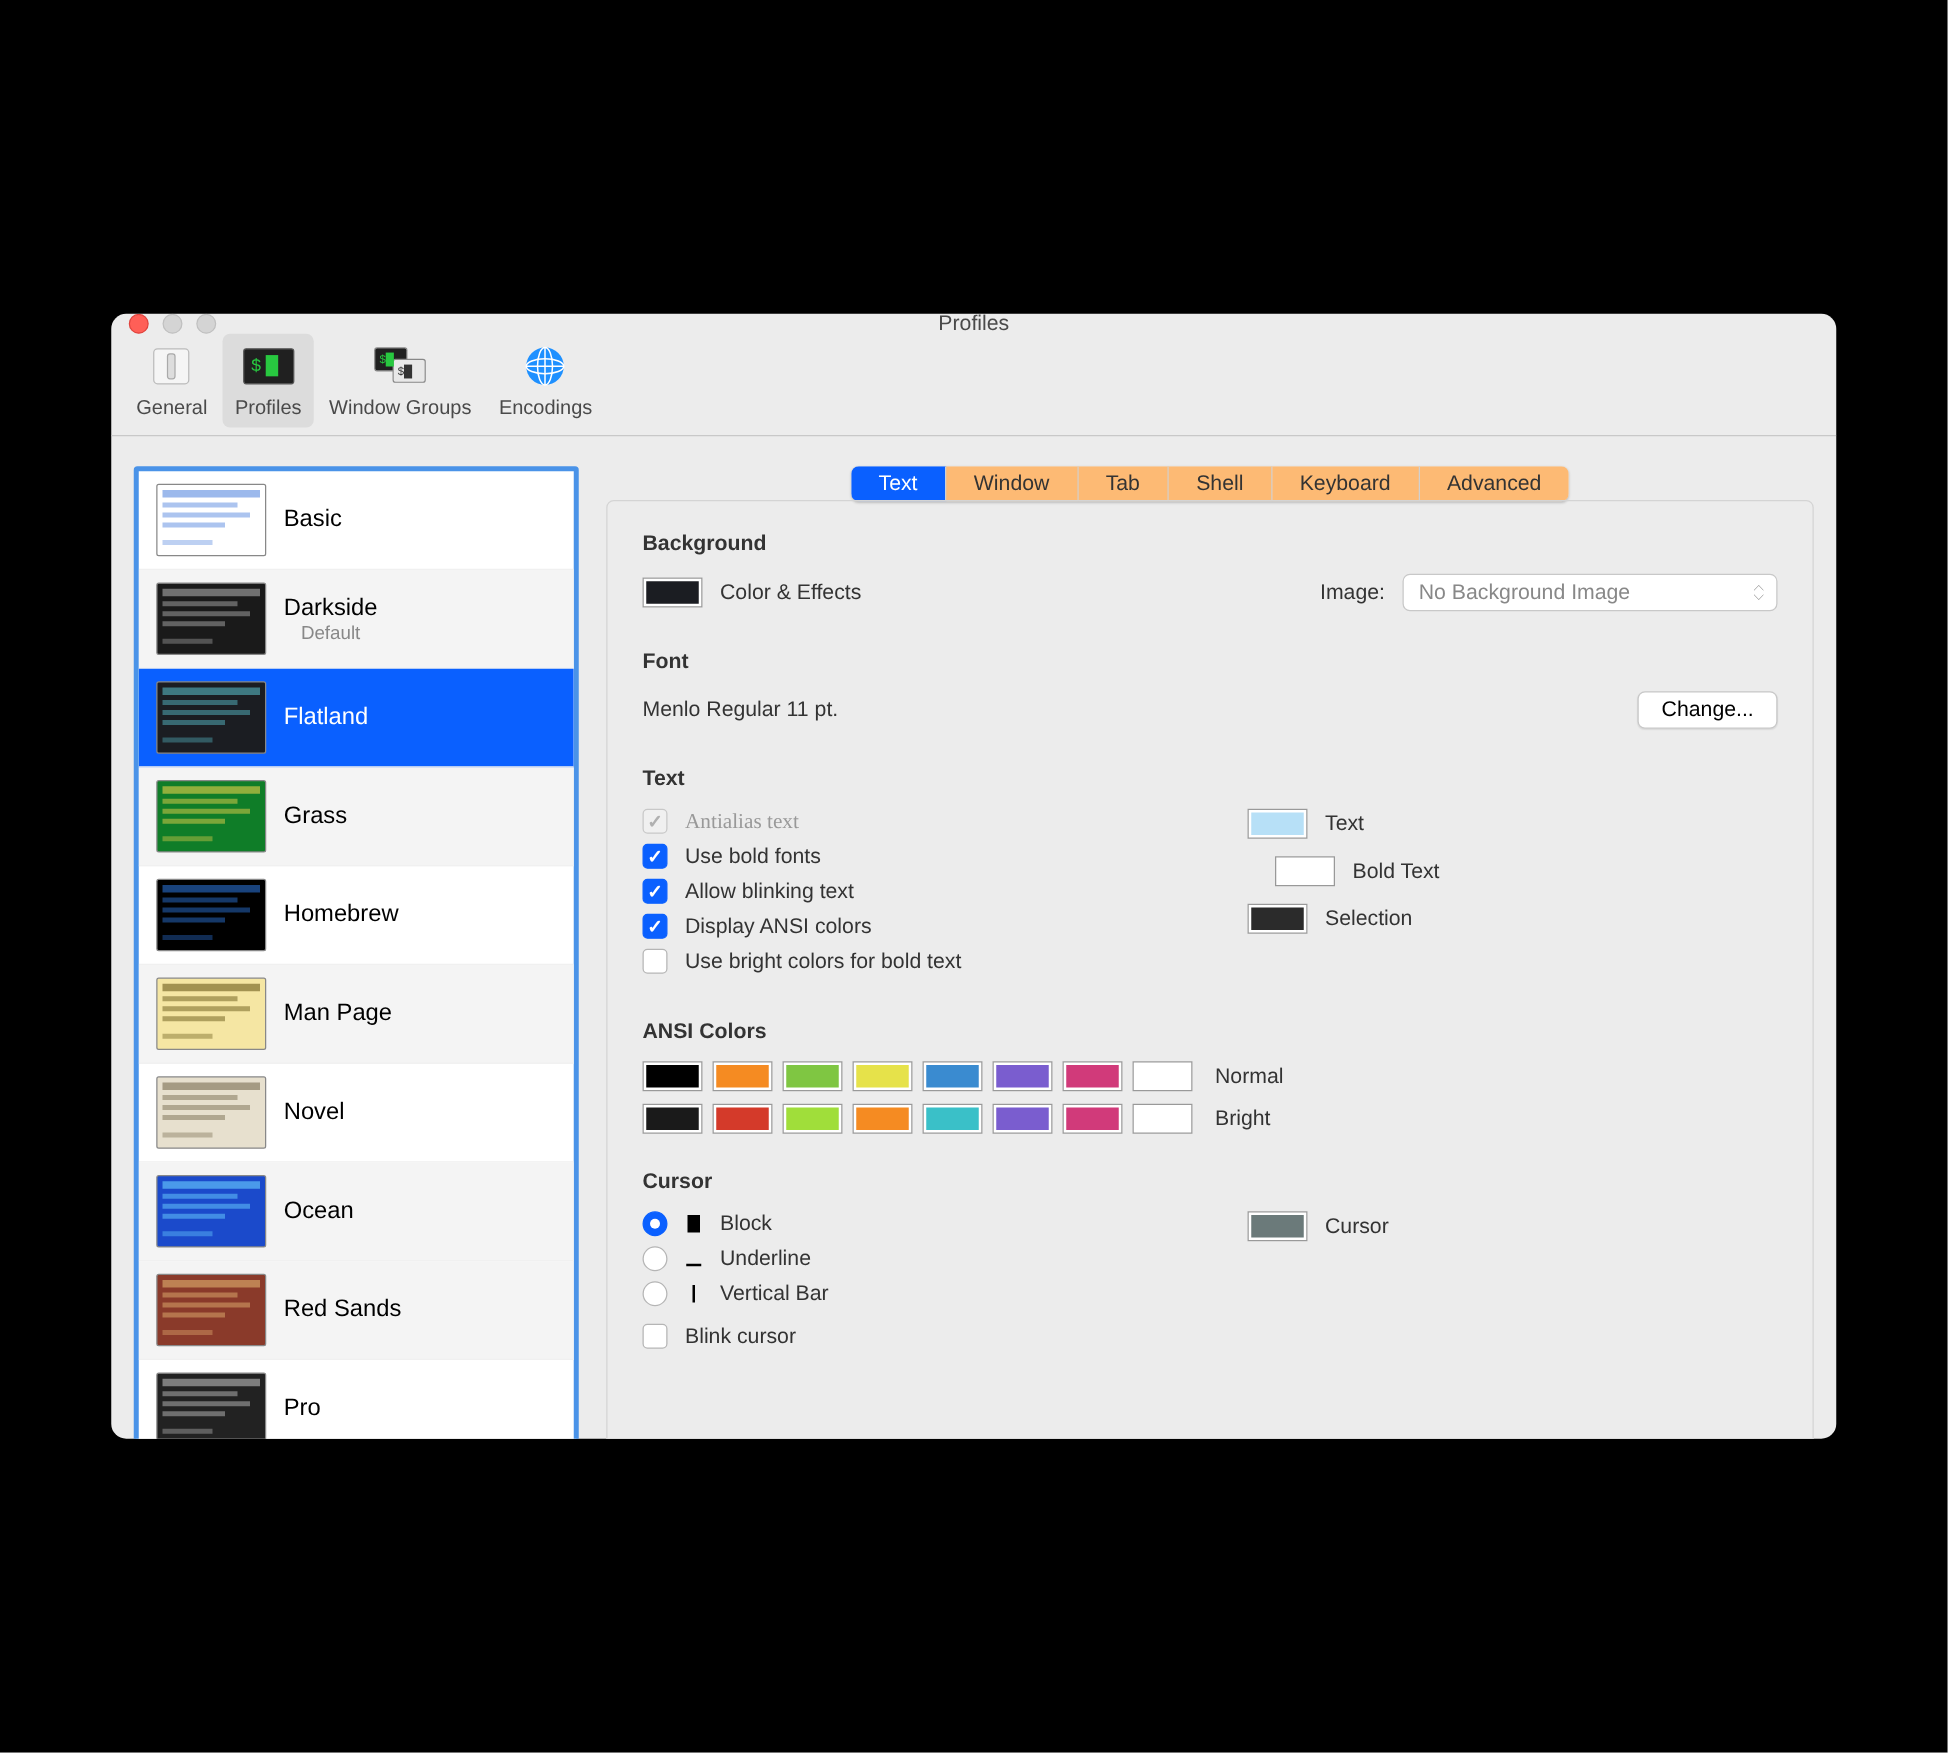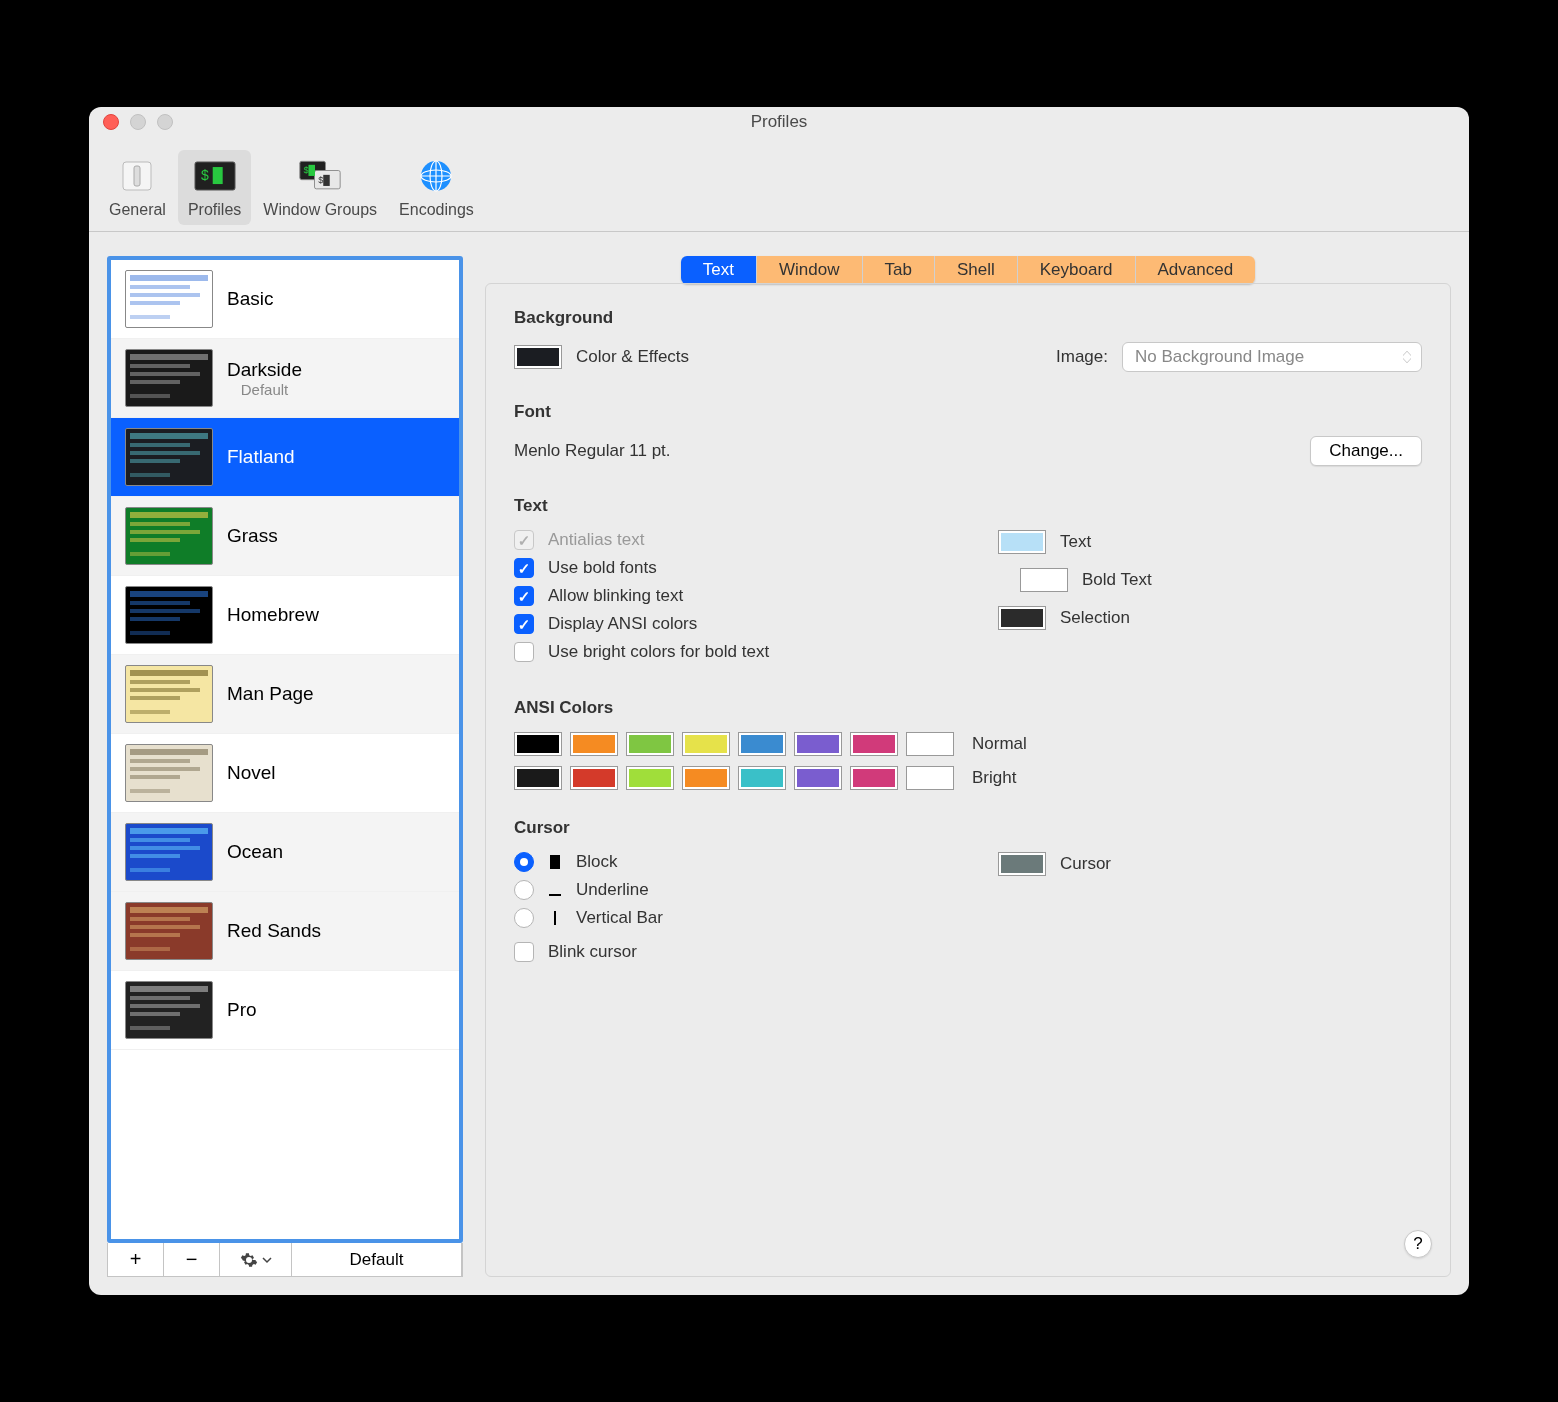--- a/index.html
+++ b/index.html
@@ -1,17 +1,17 @@
 <!DOCTYPE html>
 <html><head>
 <meta charset="utf-8">
 <style>
 * { box-sizing: border-box; margin: 0; padding: 0; font-family: -apple-system, BlinkMacSystemFont, "Helvetica Neue", sans-serif; }
 body { background: #000; width: 1558px; height: 1402px; display: flex; align-items: center; justify-content: center; }
-.window { width: 1380px; height: 1188px; background: #ececec; border-radius: 12px; box-shadow: 0 30px 80px rgba(0,0,0,.5); overflow: hidden; display: flex; flex-direction: column; }
+.window { width: 1380px; height: 900px; background: #ececec; border-radius: 12px; box-shadow: 0 30px 80px rgba(0,0,0,.5); overflow: hidden; display: flex; flex-direction: column; }
 .titlebar { height: 30px; display: flex; align-items: center; padding: 0 14px; position: relative; }
 .traffic { display: flex; gap: 11px; }
 .dot { width: 16px; height: 16px; border-radius: 50%; }
 .dot.red { background: #ff5f57; border: 1px solid #e0443e; }
 .dot.gray { background: #d4d4d4; border: 1px solid #c0c0c0; }
 .wintitle { position: absolute; width: 100%; left: 0; text-align: center; font-size: 17px; color: #4a4a4a; }
 .toolbar { height: 95px; display: flex; align-items: flex-end; padding: 0 10px 6px; gap: 2px; border-bottom: 1px solid #c8c8c8; }
 .tool { display: flex; flex-direction: column; align-items: center; gap: 5px; padding: 6px 10px; border-radius: 6px; font-size: 16px; color: #4a4a4a; cursor: pointer; }
 .tool.active { background: #dcdcdc; }
 .tool .ticon { width: 44px; height: 40px; display: flex; align-items: center; justify-content: center; }
@@ -34,21 +34,21 @@
 .tabs .segctl { display: flex; border-radius: 6px; overflow: hidden; box-shadow: 0 1px 2px rgba(0,0,0,.2); }
 .tabs .tab { padding: 4px 22px; background: #fdba74; font-size: 17px; color: #333; border-right: 1px solid #d0d0d0; cursor: pointer; }
 .tabs .tab:last-child { border-right: none; }
 .tabs .tab.active { background: #0a60ff; color: #fff; }
 .panel-body { flex: 1; border: 1px solid #d4d4d4; border-radius: 6px; margin-top: -1px; padding: 24px 28px; position: relative; }
 .section-head { font-size: 17px; font-weight: 600; color: #333; margin-bottom: 14px; }
 .row { display: flex; align-items: center; gap: 14px; margin-bottom: 8px; }
 .colorwell { width: 48px; height: 24px; border: 1px solid #999; background: #fff; padding: 2px; display: inline-flex; cursor: pointer; }
 .colorwell .sw { flex: 1; }
 .label { font-size: 17px; color: #333; }
-.label.dim { color: #999; }
+.label.dim { color: #999; font-family: Liberation Serif, serif; }
 .btn { background: #fff; border: 1px solid #c8c8c8; border-radius: 6px; padding: 4px 18px; font-size: 17px; cursor: pointer; box-shadow: 0 1px 1px rgba(0,0,0,.08); }
 .select { background: #fff; border: 1px solid #c8c8c8; border-radius: 6px; padding: 4px 28px 4px 12px; font-size: 17px; color: #888; position: relative; min-width: 300px; cursor: pointer; }
 .select::after { content: ""; position: absolute; right: 10px; top: 50%; width: 8px; height: 12px; transform: translateY(-50%); background: linear-gradient(#888,#888); clip-path: polygon(0 35%, 50% 0, 100% 35%, 100% 40%, 50% 5%, 0 40%, 0 60%, 50% 95%, 100% 60%, 100% 65%, 50% 100%, 0 65%); }
 .checkbox { width: 20px; height: 20px; border: 1px solid #b5b5b5; border-radius: 4px; background: #fff; display: inline-flex; align-items: center; justify-content: center; cursor: pointer; flex-shrink: 0; }
 .checkbox.checked { background: #0a60ff; border-color: #0a60ff; }
 .checkbox.checked::after { content: "✓"; color: #fff; font-size: 15px; font-weight: bold; line-height: 1; }
 .checkbox.disabled { background: #f0f0f0; }
 .checkbox.disabled.checked { background: #f0f0f0; border-color: #c8c8c8; }
 .checkbox.disabled.checked::after { color: #b0b0b0; }
 .radio { width: 20px; height: 20px; border: 1px solid #b5b5b5; border-radius: 50%; background: #fff; display: inline-flex; align-items: center; justify-content: center; cursor: pointer; flex-shrink: 0; }

